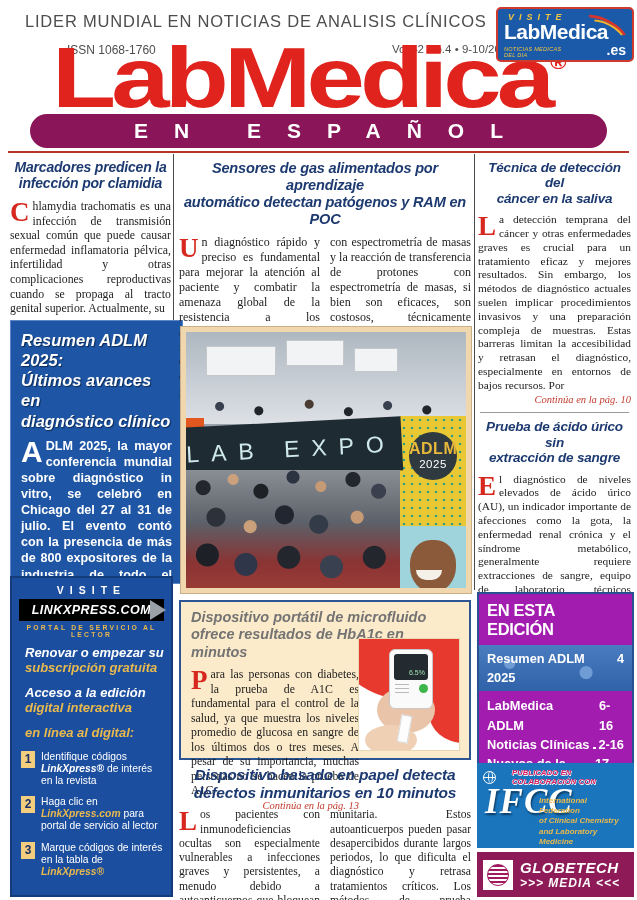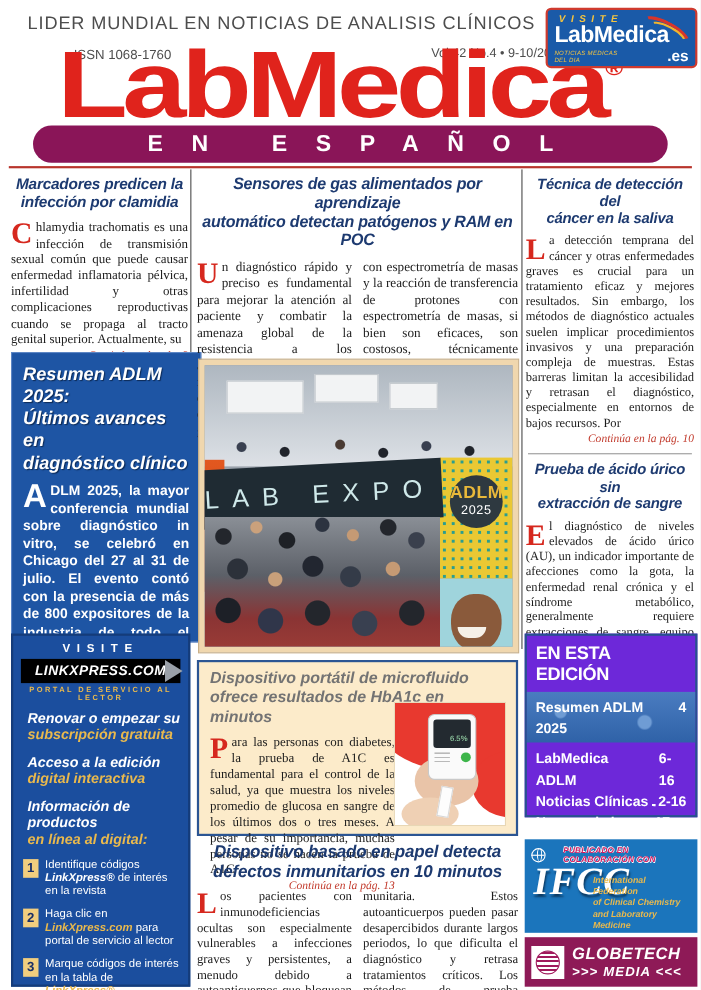--- a/index.html
+++ b/index.html
@@ -163,21 +163,21 @@
   .lx-b1 { color:#fff; }
   .lx-b2 { color:#e9b94d; }
   .lx-step { display:flex; gap:6px; margin:0 0 9px 2px; }
   .lx-num { flex:0 0 14px; height:17px; background:#f2ce7e; color:#1b2f66; font-weight:bold; font-size:12px;
           text-align:center; line-height:17px; }
   .lx-steptext { color:#fff; font-size:10.3px; line-height:1.18; }
   .lx-brand { font-weight:bold; font-style:italic; }
   .lx-brand.gold { color:#e9b94d; }
 
   
-  #edicion { position:absolute; left:477px; top:576px; width:157px; height:167px; background:#6d28d9;
+  #edicion { position:absolute; left:477px; top:592px; width:157px; height:188px; background:#a21caf;
           border:2px solid #27518f; }
   .ed-title { color:#fff; font-weight:bold; font-size:16.5px; padding:7px 8px 6px; letter-spacing:-0.3px; }
   .ed-hl { background:linear-gradient(#4a7cc0, #2f62a8);
           background-image:radial-gradient(circle at 20% 40%, #6f9cd4 5px, transparent 6px),
             radial-gradient(circle at 70% 60%, #6f9cd4 6px, transparent 7px),
             linear-gradient(#4a7cc0, #2f62a8);
           padding:4px 8px; }
   .ed-row { display:flex; align-items:baseline; color:#fff; font-weight:bold; font-size:12.8px; line-height:1.5; }
   .ed-lead { flex:1; border-bottom:2px dotted #fff; margin:0 4px 3px; }
   .ed-list { padding:5px 8px 0; }
@@ -302,21 +302,20 @@
 
     <div class="lx-benefit">
       <div class="lx-b1">Renovar o empezar su</div>
       <div class="lx-b2">subscripción gratuita</div>
     </div>
     <div class="lx-benefit">
       <div class="lx-b1">Acceso a la edición</div>
       <div class="lx-b2">digital interactiva</div>
     </div>
     <div class="lx-benefit">
-      <div class="lx-b1">Información de productos</div>
       <div class="lx-b2">en línea al digital:</div>
     </div>
 
     <div class="lx-step">
       <div class="lx-num">1</div>
       <div class="lx-steptext"><span>Identifique códigos </span><span class="lx-brand">LinkXpress®</span><span> de interés en la revista</span></div>
     </div>
     <div class="lx-step">
       <div class="lx-num">2</div>
       <div class="lx-steptext"><span>Haga clic en </span><span class="lx-brand gold">LinkXpress.com</span><span> para portal de servicio al lector</span></div>

